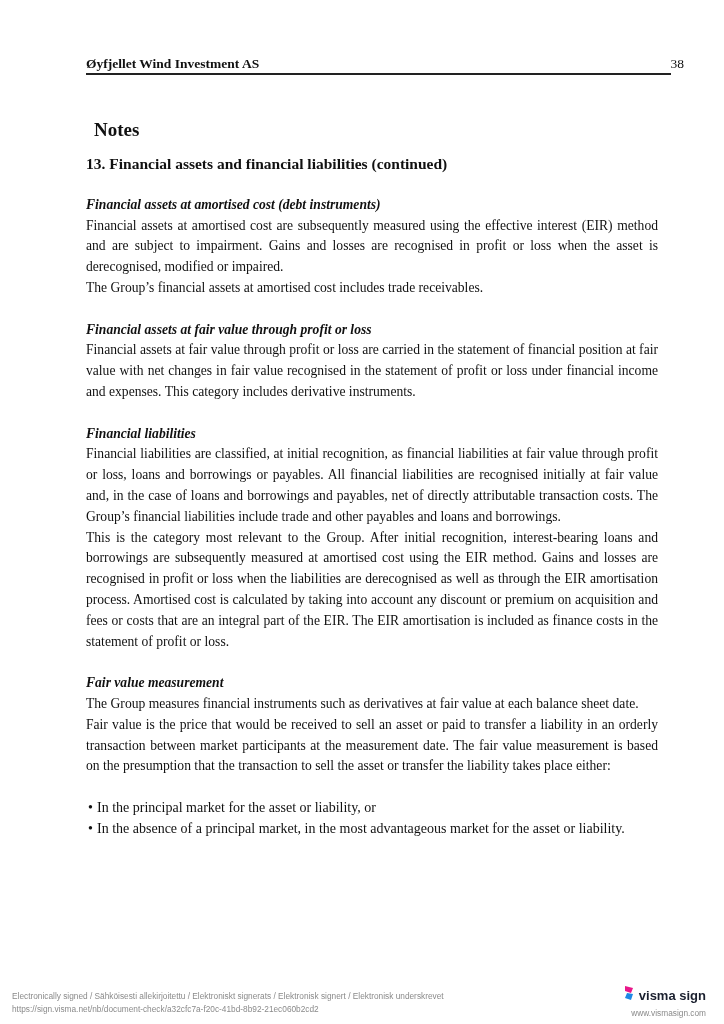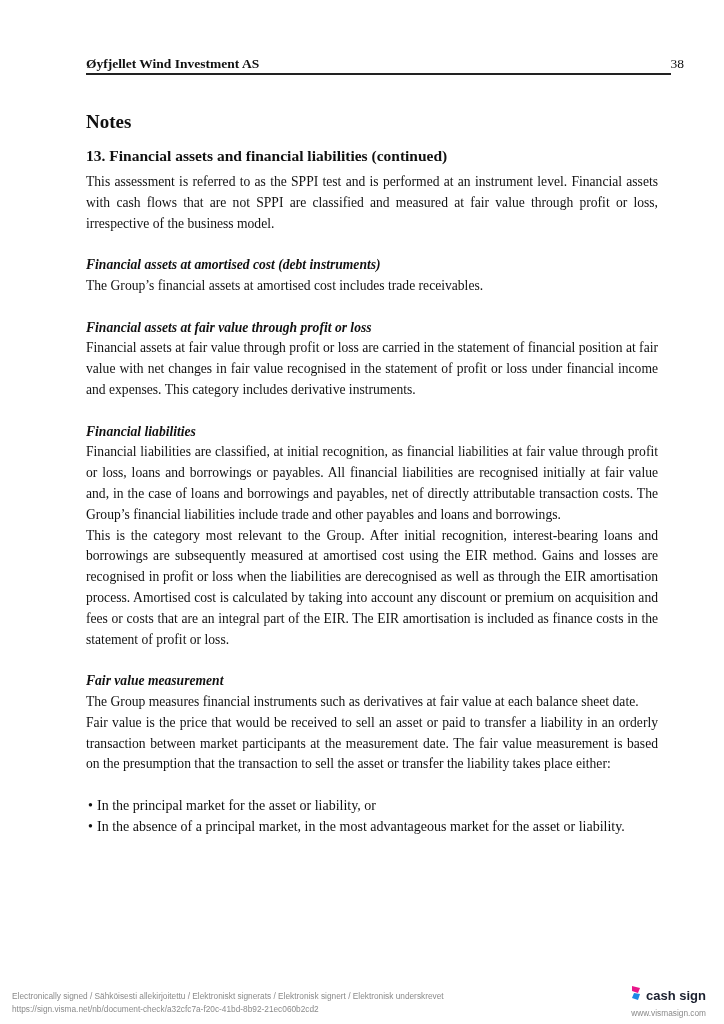--- a/index.html
+++ b/index.html
@@ -3,21 +3,21 @@
   <meta charset="utf-8">
   <style>
     html, body { margin: 0; padding: 0; background: #ffffff; }
     body { width: 724px; height: 1024px; position: relative; overflow: hidden;
            font-family: "Liberation Serif", serif; color: #111; }
     .page-header { position: absolute; left: 86px; top: 56px; width: 598px; height: 18px; }
     .company { position: absolute; left: 0; top: 0; font-weight: bold; font-size: 13.5px; }
     .pagenum { position: absolute; right: 0; top: 0; font-size: 13.5px; text-align: right; }
     .header-rule { position: absolute; left: 0; top: 17px; width: 585px; height: 2px; background: #222; }
     .content { position: absolute; left: 86px; top: 110px; width: 572px; }
-    h1.notes-title { margin: 0; font-size: 19px; font-weight: bold; line-height: 24px; }
+    h1.notes-title { margin: 8px; font-size: 19px; font-weight: bold; line-height: 24px; }
     h2.section-title { margin: 12px 0 6px 0; font-size: 15.5px; font-weight: bold; line-height: 20px; }
     p { margin: 0; font-size: 13.6px; line-height: 20.8px; text-align: justify; }
     .subhead { margin-top: 20.8px; font-weight: bold; font-style: italic; font-size: 13.6px; line-height: 20.8px; }
     ul.bullets { list-style: none; margin: 20.8px 0 0 0; padding: 0 0 0 2px; }
     ul.bullets li { font-size: 14px; line-height: 20.8px; }
     ul.bullets li .dot { display: inline-block; width: 9px; }
     .footer-left { position: absolute; left: 12px; top: 990px; font-family: "Liberation Sans", sans-serif;
                    font-size: 8.3px; color: #8a8a8a; line-height: 13px; }
     .footer-right { position: absolute; right: 18px; top: 985px; text-align: right;
                     font-family: "Liberation Sans", sans-serif; }
@@ -30,23 +30,23 @@
 
 <div class="page-header">
   <span class="company">Øyfjellet Wind Investment AS</span>
   <span class="pagenum">38</span>
   <div class="header-rule"></div>
 </div>
 
 <div class="content">
   <h1 class="notes-title">Notes</h1>
   <h2 class="section-title">13. Financial assets and financial liabilities (continued)</h2>
-  <p>This assessment is referred to as the SPPI test and is performed at an instrument level. Financial assets with cash flows that are not SPPI are classified and measured at fair value through profit or loss, irrespective of the business model.</p>
 
   <div class="subhead">Financial assets at amortised cost (debt instruments)</div>
+  <p>Financial assets at amortised cost are subsequently measured using the effective interest (EIR) method and are subject to impairment. Gains and losses are recognised in profit or loss when the asset is derecognised, modified or impaired.</p>
   <p>The Group’s financial assets at amortised cost includes trade receivables.</p>
 
   <div class="subhead">Financial assets at fair value through profit or loss</div>
   <p>Financial assets at fair value through profit or loss are carried in the statement of financial position at fair value with net changes in fair value recognised in the statement of profit or loss under financial income and expenses. This category includes derivative instruments.</p>
 
   <div class="subhead">Financial liabilities</div>
   <p>Financial liabilities are classified, at initial recognition, as financial liabilities at fair value through profit or loss, loans and borrowings or payables. All financial liabilities are recognised initially at fair value and, in the case of loans and borrowings and payables, net of directly attributable transaction costs. The Group’s financial liabilities include trade and other payables and loans and borrowings.</p>
 
   <p>This is the category most relevant to the Group. After initial recognition, interest-bearing loans and borrowings are subsequently measured at amortised cost using the EIR method. Gains and losses are recognised in profit or loss when the liabilities are derecognised as well as through the EIR amortisation process. Amortised cost is calculated by taking into account any discount or premium on acquisition and fees or costs that are an integral part of the EIR. The EIR amortisation is included as finance costs in the statement of profit or loss.</p>
 
@@ -70,16 +70,16 @@
 </div>
 
 <div class="footer-right">
   <div class="brand">
     <span>
       <svg width="12" height="16" viewBox="0 0 12 16">
         <path d="M2 1 L10 3 L8 8 L2 6 Z" fill="#e8178a"></path>
         <path d="M4 8 L10 9 L8 15 L2 13 Z" fill="#1e88e5"></path>
       </svg>
     </span>
-    <span class="brand-name">cash sign</span>
+    <span class="brand-name">visma sign</span>
   </div>
   <div class="brand-url">www.vismasign.com</div>
 </div>
 
 </body></html>

